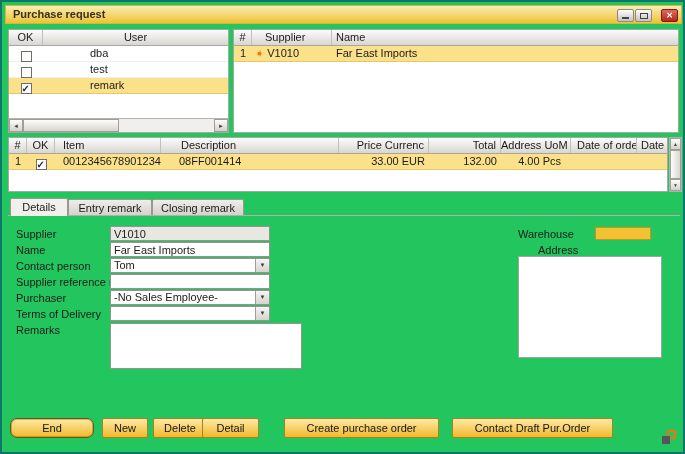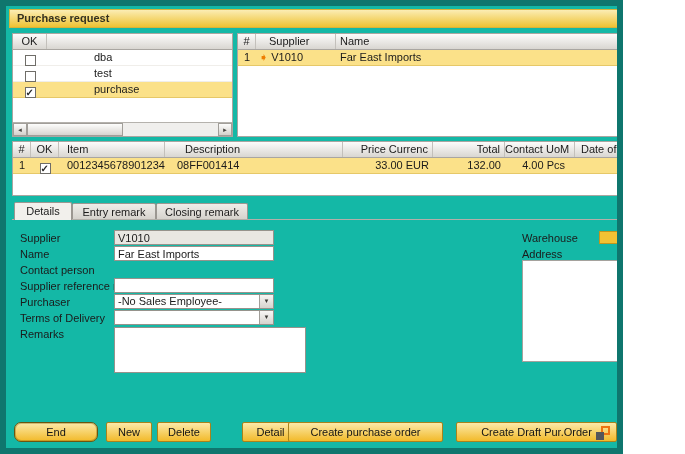--- a/index.html
+++ b/index.html
@@ -1,17 +1,17 @@
 <!DOCTYPE html>
 <html><head>
 <meta charset="utf-8">
 <style>
   * { margin:0; padding:0; box-sizing:border-box; }
   html,body { width:685px; height:454px; background:#fff; font-family:"Liberation Sans",sans-serif; }
-  .window { position:relative; width:623px; height:454px; background:#14b8a6; border:6px solid #0f766e; font-size:11px; color:#1b1b1b; overflow:hidden; }
+  .window { position:relative; width:685px; height:454px; background:#22c55e; border:2px solid #0f766e; font-size:11px; color:#1b1b1b; overflow:hidden; }
 
   
   .titlebar { position:absolute; left:3px; top:3px; width:677px; height:19px;
     background:linear-gradient(#fbedb4,#eec233); border:1px solid #d9b33a; }
   .title { position:absolute; left:7px; top:2px; font-weight:bold; color:#35311f; }
   .wbtn { position:absolute; top:3px; width:17px; height:13px; border:1px solid #8c8a86; border-radius:2px;
     background:linear-gradient(#fdfdfd,#c6c3bf); }
   .wbtn.min { right:47px; } .wbtn.max { right:29px; }
   .wbtn.close { right:3px; background:linear-gradient(#e2695f,#b2271d); border-color:#7e1b14; }
   .mini-glyph { position:absolute; left:4px; bottom:2px; width:7px; height:2px; background:#45433f; }
@@ -51,21 +51,21 @@
   .supplier-panel .sp-supplier { left:18px; width:80px; }
   .supplier-panel .sp-name { left:98px; width:346px; padding-left:4px; }
   .link-arrow { display:inline-block; color:#ee7d00; font-size:11px; margin:0 3px 0 3px; vertical-align:top; }
 
   
   .items-panel { left:6px; top:135px; width:660px; height:55px; }
   .c-num   { left:0;   width:18px;  text-align:center; }
   .c-ok    { left:18px; width:28px; text-align:center; }
   .c-item  { left:46px; width:106px; padding-left:8px; }
   .c-desc  { left:152px; width:178px; padding-left:20px; }
-  .c-desc.v{ padding-left:12px; }
+  .c-desc.v{ padding-left:18px; }
   .c-price { left:330px; width:90px; text-align:right; padding-right:4px; }
   .c-total { left:420px; width:72px; text-align:right; padding-right:4px; }
   .c-qty   { left:492px; width:70px; text-align:right; padding-right:10px; }
   .c-dateo { left:562px; width:66px; padding-left:6px; }
   .c-datec { left:628px; width:30px; padding-left:4px; border-right:none; }
   .items-panel .gcell.c-ok { padding-top:2px; }
   .vscroll { position:absolute; left:667px; top:135px; width:13px; height:55px; background:#f0efed; border:1px solid #b5b2ad; }
   .vbtn { position:absolute; left:0; width:11px; height:12px; background:linear-gradient(#fdfdfc,#d4d1cc); border:1px solid #a19e99;
     text-align:center; font-size:5px; line-height:11px; color:#45433f; }
   .vbtn.up { top:0; } .vbtn.down { bottom:0; }
@@ -93,21 +93,21 @@
     font:11px "Liberation Sans",sans-serif; resize:none; }
   .warehouse-input { position:absolute; left:593px; top:225px; width:56px; height:13px; border:1px solid #c0961d; background:#f2c233;
     font:11px "Liberation Sans",sans-serif; padding:0 2px; }
   .address-box { position:absolute; left:516px; top:254px; width:144px; height:102px; border:1px solid #a5a29d; background:#fff; }
 
   
   .btn { position:absolute; top:416px; height:20px; background:linear-gradient(#fce9a8,#f2ba2a); border:1px solid #a8831c;
     border-radius:2px; text-align:center; line-height:18px; font-size:11px; color:#141414; }
   .btn.default { border-color:#6b560f; box-shadow:inset 0 0 0 1px rgba(125,95,15,.35);border-radius:7px; }
   .b-end { left:8px; width:84px; } .b-new { left:100px; width:46px; } .b-delete { left:151px; width:54px; }
-  .b-detail { left:200px; width:57px;margin-left:36px; } .b-cpo { left:282px; width:155px; } .b-draft { left:450px; width:161px; }
+  .b-detail { left:200px; width:57px; } .b-cpo { left:282px; width:155px; } .b-draft { left:450px; width:161px; }
 
   
   .grip { position:absolute; right:7px; bottom:8px; width:14px; height:14px; }
   .grip .g1 { position:absolute; right:0; top:0; width:9px; height:9px; border:2px solid #ee7411; }
   .grip .g2 { position:absolute; left:0; bottom:0; width:8px; height:8px; background:#55565a; }
 </style>
 </head>
 <body>
 
 <div class="window">
@@ -121,34 +121,35 @@
         <span class="max-glyph"></span>
       </span>
     <span class="wbtn close">
         <span class="close-glyph">✕</span>
       </span>
   </div>
 
   <div class="panel users-panel">
     <div class="ghead">
       <div class="hcell ok">OK</div>
+      <div class="hcell user">User</div>
     </div>
     <div class="grow" style="top:16px;">
       <div class="gcell cell-ok"><span class="checkbox"></span></div>
       <div class="gcell cell-user">dba</div>
     </div>
     <div class="grow" style="top:32px;">
       <div class="gcell cell-ok"><span class="checkbox"></span></div>
       <div class="gcell cell-user">test</div>
     </div>
     <div class="grow selected" style="top:48px;">
       <div class="gcell cell-ok">
         <span class="checkbox"><span class="check">✓</span></span>
       </div>
-      <div class="gcell cell-user">purchase</div>
+      <div class="gcell cell-user">remark</div>
     </div>
     <div class="hscroll">
       <span class="sbtn left"><span>◄</span></span>
       <span class="hthumb"></span>
       <span class="sbtn right"><span>►</span></span>
     </div>
   </div>
 
   <div class="panel supplier-panel">
     <div class="ghead">
@@ -164,21 +165,21 @@
   </div>
 
   <div class="panel items-panel">
     <div class="ghead">
       <div class="hcell c-num">#</div>
       <div class="hcell c-ok">OK</div>
       <div class="hcell c-item">Item</div>
       <div class="hcell c-desc">Description</div>
       <div class="hcell c-price">Price Currenc</div>
       <div class="hcell c-total">Total</div>
-      <div class="hcell c-qty">Contact UoM</div>
+      <div class="hcell c-qty">Address UoM</div>
       <div class="hcell c-dateo">Date of order</div>
       <div class="hcell c-datec">Date c</div>
     </div>
     <div class="grow selected" style="top:16px;">
       <div class="gcell c-num">1</div>
       <div class="gcell c-ok">
         <span class="checkbox"><span class="check">✓</span></span>
       </div>
       <div class="gcell c-item">001234567890123456</div>
       <div class="gcell c-desc v">08FF001414</div>
@@ -200,20 +201,26 @@
   <div class="tab t3">Closing remark</div>
   <div class="tab-line"></div>
 
   <div class="flabel" style="top:226px;">Supplier</div>
   <input class="finput disabled" style="top: 224px;" value="V1010">
 
   <div class="flabel" style="top:242px;">Name</div>
   <input class="finput" style="top: 240px;" value="Far East Imports">
 
   <div class="flabel" style="top:258px;">Contact person</div>
+  <div class="combo" style="top:256px;">
+    <span class="combo-text">Tom</span>
+    <span class="combo-btn">
+        <span class="combo-arrow">▼</span>
+      </span>
+  </div>
 
   <div class="flabel" style="top:274px;">Supplier reference nu</div>
   <input class="finput" style="top: 272px;">
 
   <div class="flabel" style="top:290px;">Purchaser</div>
   <div class="combo" style="top:288px;">
     <span class="combo-text">-No Sales Employee-</span>
     <span class="combo-btn">
         <span class="combo-arrow">▼</span>
       </span>
@@ -226,28 +233,28 @@
         <span class="combo-arrow">▼</span>
       </span>
   </div>
 
   <div class="flabel" style="top:322px;">Remarks</div>
   <textarea class="remarks" style=""></textarea>
 
   <div class="rlabel" style="top:226px;">Warehouse</div>
   <input class="warehouse-input" style="">
 
-  <div class="rlabel" style="top:242px;">Address</div>
+  <div class="rlabel" style="top:242px;margin-left:20px;">Address</div>
   <div class="address-box"></div>
 
   <div class="btn default b-end">End</div>
   <div class="btn b-new">New</div>
   <div class="btn b-delete">Delete</div>
   <div class="btn b-detail">Detail</div>
   <div class="btn b-cpo">Create purchase order</div>
-  <div class="btn b-draft">Create Draft Pur.Order</div>
+  <div class="btn b-draft">Contact Draft Pur.Order</div>
 
   <div class="grip">
     <span class="g1"></span>
     <span class="g2"></span>
   </div>
 
 </div>
 
 </body></html>

